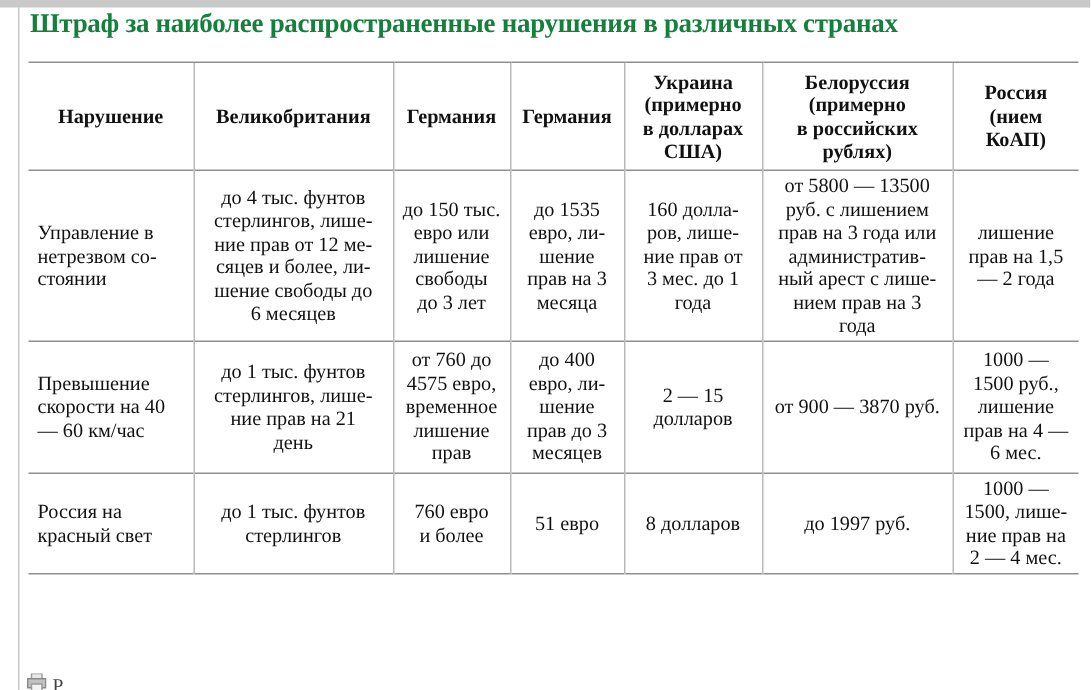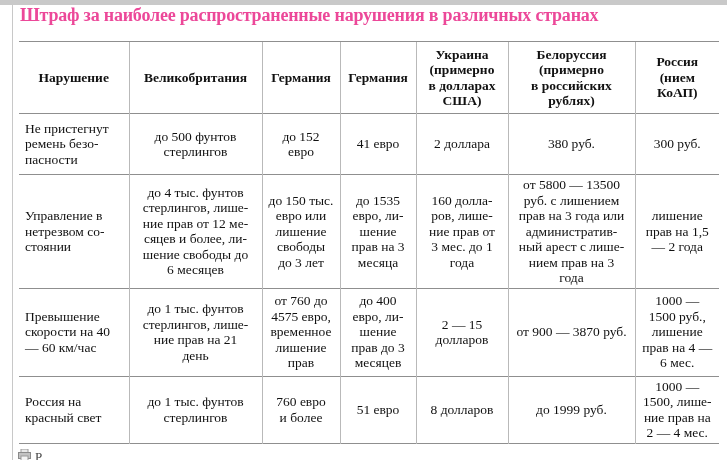--- a/index.html
+++ b/index.html
@@ -25,21 +25,21 @@
     width: 1px; height: 455px;
     background: #c8c8c8;
   }
   .page-title {
     position: absolute;
     left: 20px; top: 5px;
     margin: 0;
     font-size: 18px;
     font-weight: bold;
     letter-spacing: -0.2px;
-    color: #ec4899;
+    color: #15803d;
     white-space: nowrap;
   }
   table.fines {
     position: absolute;
     left: 19px; top: 41px;
     border-collapse: collapse;
     table-layout: fixed;
     border-top: 1px solid #8f8f8f;
     border-bottom: 1px solid #8f8f8f;
   }
@@ -111,33 +111,20 @@
 (примерно
 в долларах
 США)</th>
     <th>Белоруссия
 (примерно
 в российских
 рублях)</th>
     <th>Россия
 (нием
 КоАП)</th>
-  </tr>
-  <tr class="r0">
-    <td class="violation">Не пристегнут
-ремень безо-
-пасности</td>
-    <td>до 500 фунтов
-стерлингов</td>
-    <td>до 152
-евро</td>
-    <td>41 евро</td>
-    <td>2 доллара</td>
-    <td>380 руб.</td>
-    <td>300 руб.</td>
   </tr>
   <tr class="r1">
     <td class="violation">Управление в
 нетрезвом со-
 стоянии</td>
     <td>до 4 тыс. фунтов
 стерлингов, лише-
 ние прав от 12 ме-
 сяцев и более, ли-
 шение свободы до
@@ -197,21 +184,21 @@
   </tr>
   <tr class="r3">
     <td class="violation">Россия на
 красный свет</td>
     <td>до 1 тыс. фунтов
 стерлингов</td>
     <td>760 евро
 и более</td>
     <td>51 евро</td>
     <td>8 долларов</td>
-    <td>до 1999 руб.</td>
+    <td>до 1997 руб.</td>
     <td>1000 —
 1500, лише-
 ние прав на
 2 — 4 мес.</td>
   </tr>
 </tbody>
   </table>
 
 <div class="print-link">
   <span>

